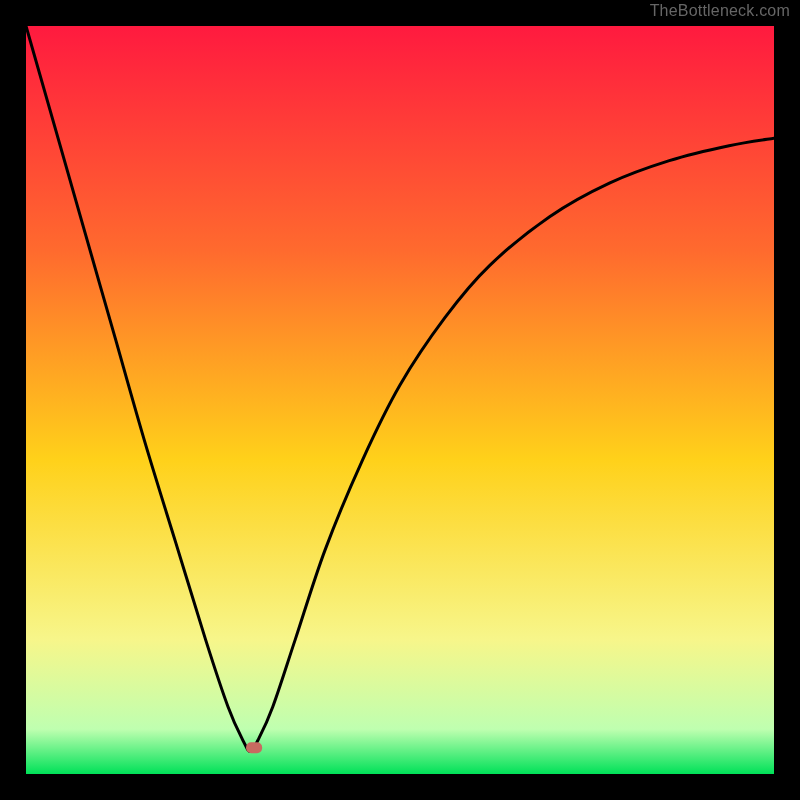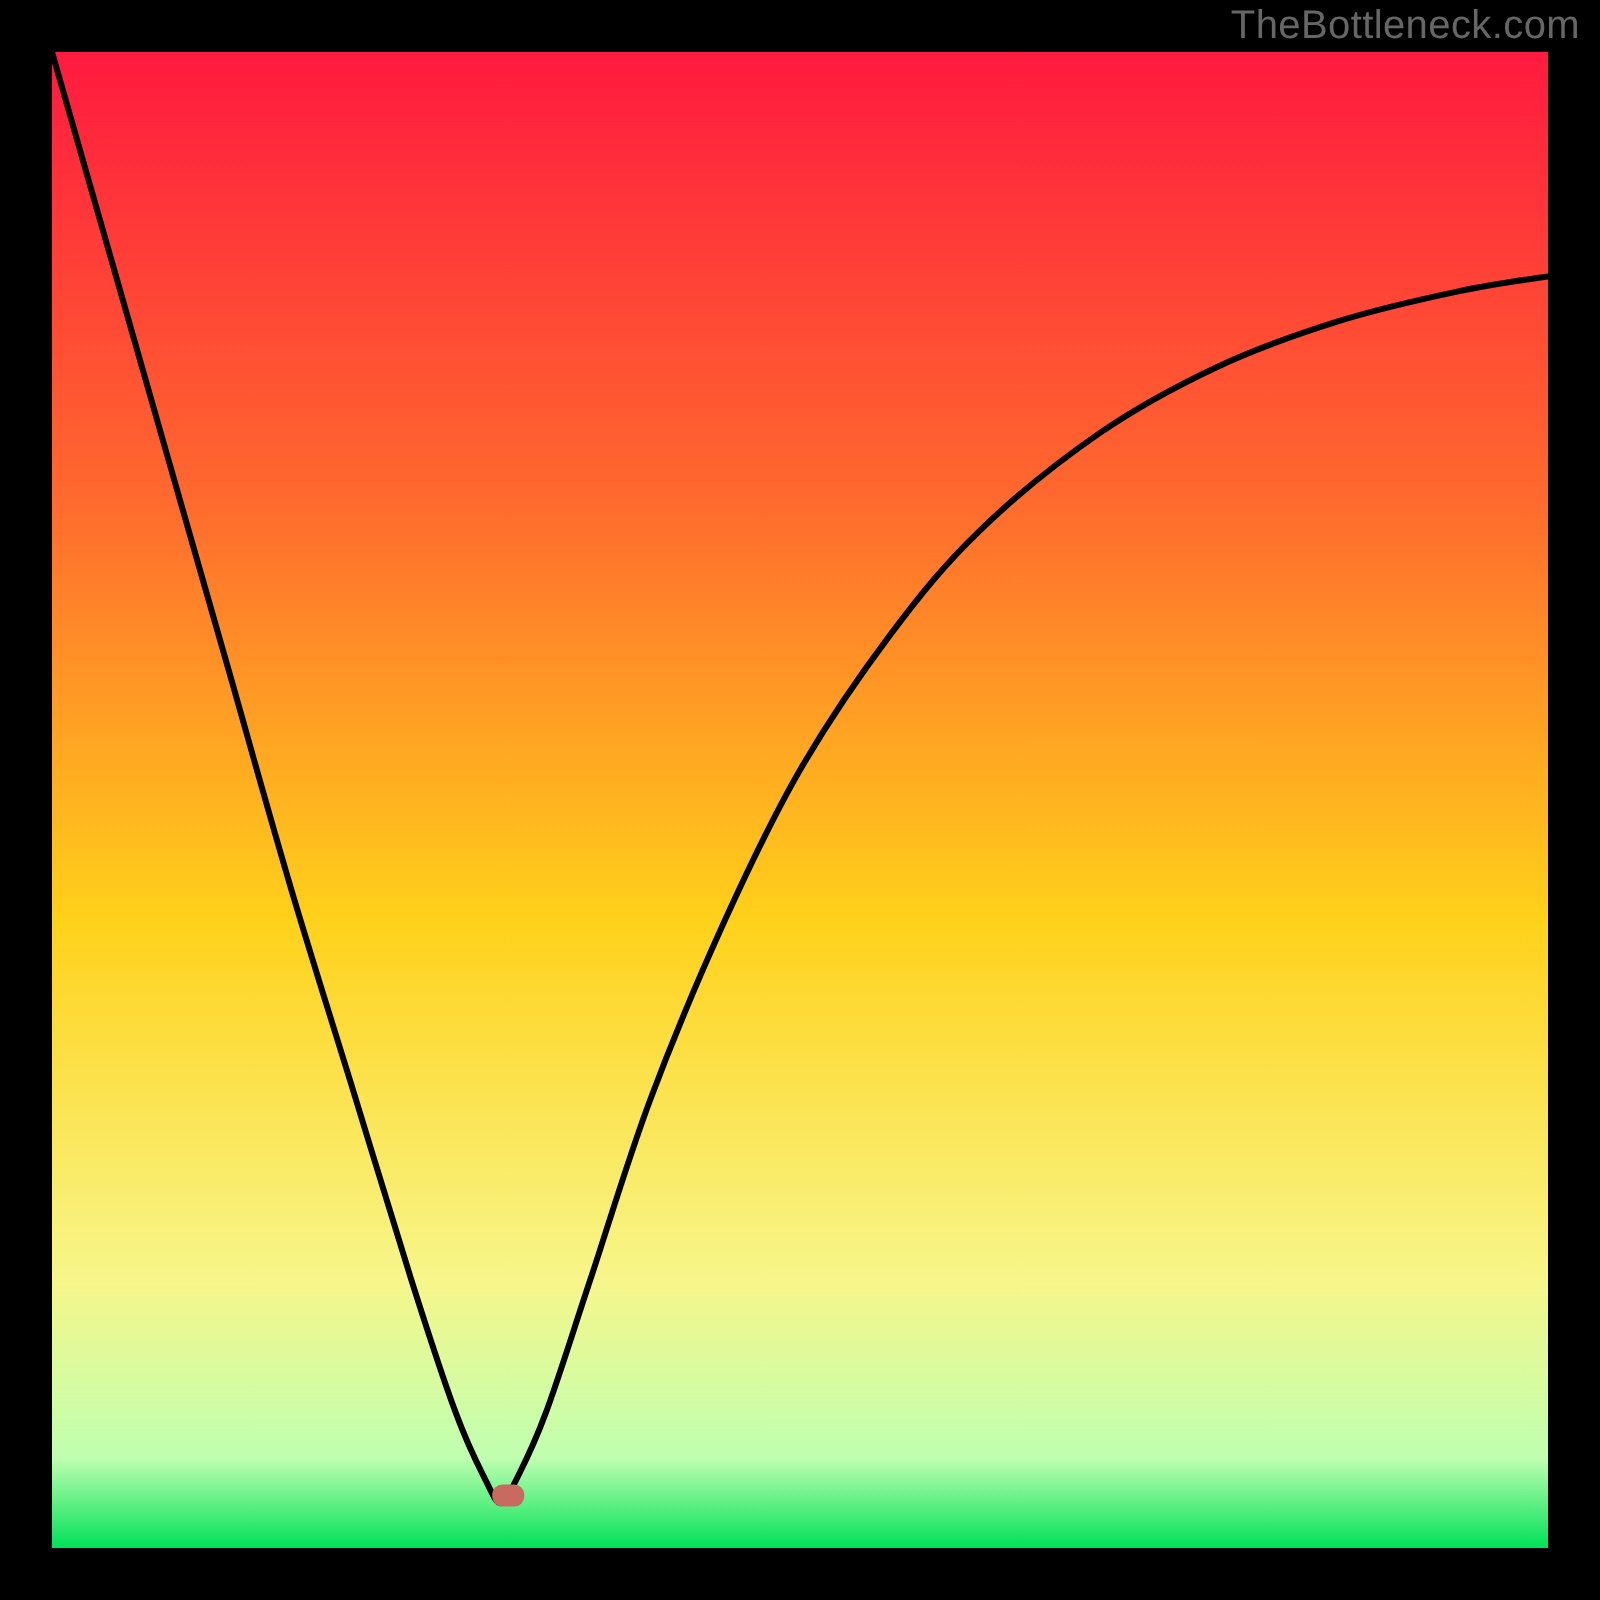--- a/index.html
+++ b/index.html
@@ -15,21 +15,21 @@
     position: relative;
     width: 800px;
     height: 800px;
     background: #000;
   }
   .watermark {
     position: absolute;
     top: 2px;
     right: 10px;
     color: #666;
-    font-size: 20px;
+    font-size: 16px;
     font-weight: 500;
     letter-spacing: 0.2px;
     z-index: 10;
   }
   .plot-wrap {
     position: absolute;
     left: 26px;
     top: 26px;
     width: 748px;
     height: 748px;

